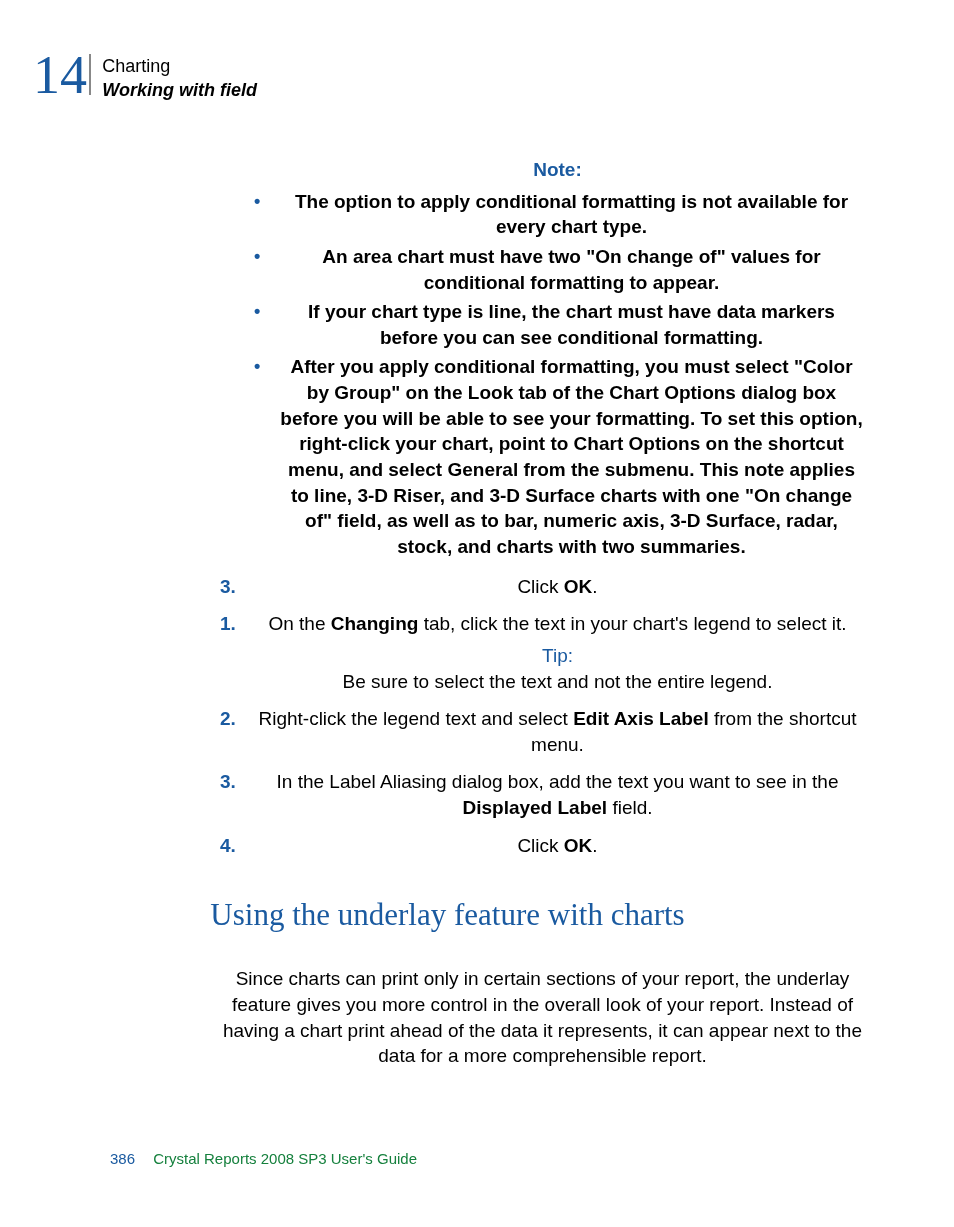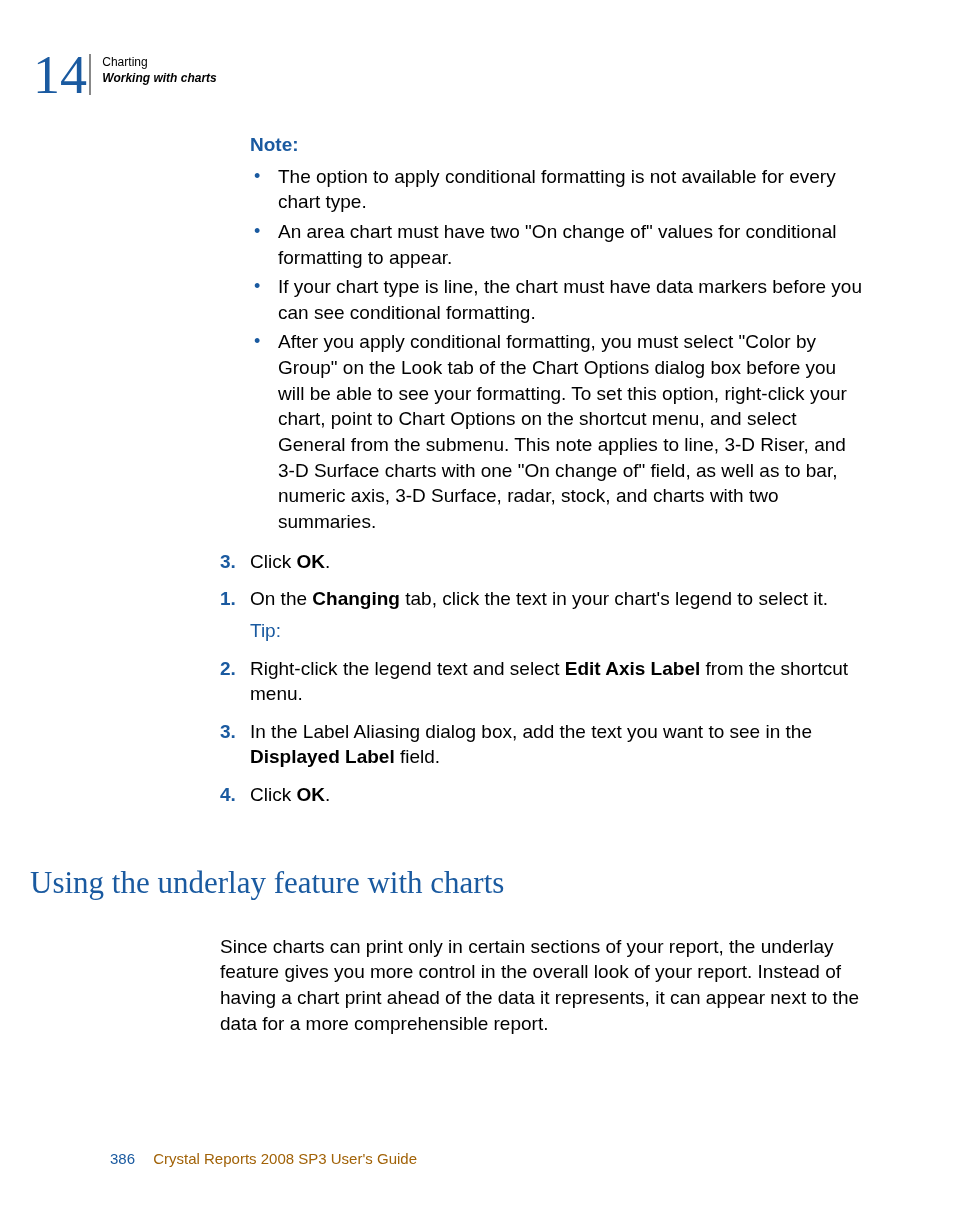--- a/index.html
+++ b/index.html
@@ -33,49 +33,51 @@
     height: 41px;
     vertical-align: top;
     margin-left: 2px;
     margin-top: 6px;
   }
   .header-text {
     display: inline-block;
     vertical-align: top;
     margin-left: 6px;
     margin-top: 6px;
-    font-size: 12px;
+    font-size: 18px;
   }
   .header-chapter {
     font-weight: normal;
   }
   .header-section {
     font-style: italic;
     font-weight: bold;
   }
   .content {
     position: absolute;
-    top: 132px;
+    top: 157px;
     left: 220px;
     width: 645px;
+    text-align: center;
   }
   .note-label {
     font-weight: bold;
     color: #1a5aa0;
     margin-left: 30px;
   }
   ul.note-list {
     margin: 6px 0 14px 30px;
     padding-left: 28px;
     list-style: none;
   }
   ul.note-list > li {
     position: relative;
     padding-left: 0;
     margin-bottom: 4px;
+    font-weight: bold;
   }
   ul.note-list > li::before {
     content: "•";
     position: absolute;
     left: -24px;
     color: #1a5aa0;
     font-size: 18px;
   }
   ol.steps {
     margin: 0;
@@ -103,21 +105,21 @@
     font-size: 23px;
     color: #1a5aa0;
     margin-top: 38px;
     margin-bottom: 24px;
     margin-left: -110px;
   }
   .h2 {
     font-family: Georgia, 'Times New Roman', serif;
     font-size: 31px;
     color: #1a5aa0;
-    margin-top: 54px;
+    margin-top: 36px;
     margin-bottom: 30px;
     margin-left: -190px;
   }
   .tip-label {
     font-weight: normal;
     color: #1a5aa0;
     margin-top:6px;
   }
   .body-para {
     margin: 0 0 18px 0;
@@ -125,33 +127,33 @@
   .footer {
     position: absolute;
     bottom: 58px;
     left: 110px;
     font-size: 15px;
   }
   .page-num {
     color: #1a5aa0;
   }
   .footer-title {
-    color: #a16207;
+    color: #15803d;
     margin-left: 14px;
   }
 </style>
 </head>
 <body>
 
 <div class="header">
   <span class="chapter-number">14</span>
   <span class="header-divider"></span>
   <span class="header-text">
     <div class="header-chapter">Charting</div>
-    <div class="header-section">Working with charts</div>
+    <div class="header-section">Working with field</div>
   </span>
 </div>
 
 <div class="content">
 
   <div class="note-label">Note:</div>
   <ul class="note-list">
     <li>The option to apply conditional formatting is not available for every chart type.</li>
     <li>An area chart must have two "On change of" values for conditional formatting to appear.</li>
     <li>If your chart type is line, the chart must have data markers before you can see conditional formatting.</li>
@@ -164,20 +166,21 @@
       <span>Click </span><span class="bold">OK</span><span>.</span>
     </li>
   </ol>
 
 
   <ol class="steps">
     <li>
       <span class="step-num">1.</span>
       <span>On the </span><span class="bold">Changing</span><span> tab, click the text in your chart's legend to select it.</span>
       <div class="tip-label">Tip:</div>
+      <div>Be sure to select the text and not the entire legend.</div>
     </li>
     <li>
       <span class="step-num">2.</span>
       <span>Right-click the legend text and select </span><span class="bold">Edit Axis Label</span><span> from the shortcut menu.</span>
     </li>
     <li>
       <span class="step-num">3.</span>
       <span>In the Label Aliasing dialog box, add the text you want to see in the </span><span class="bold">Displayed Label</span><span> field.</span>
     </li>
     <li>

